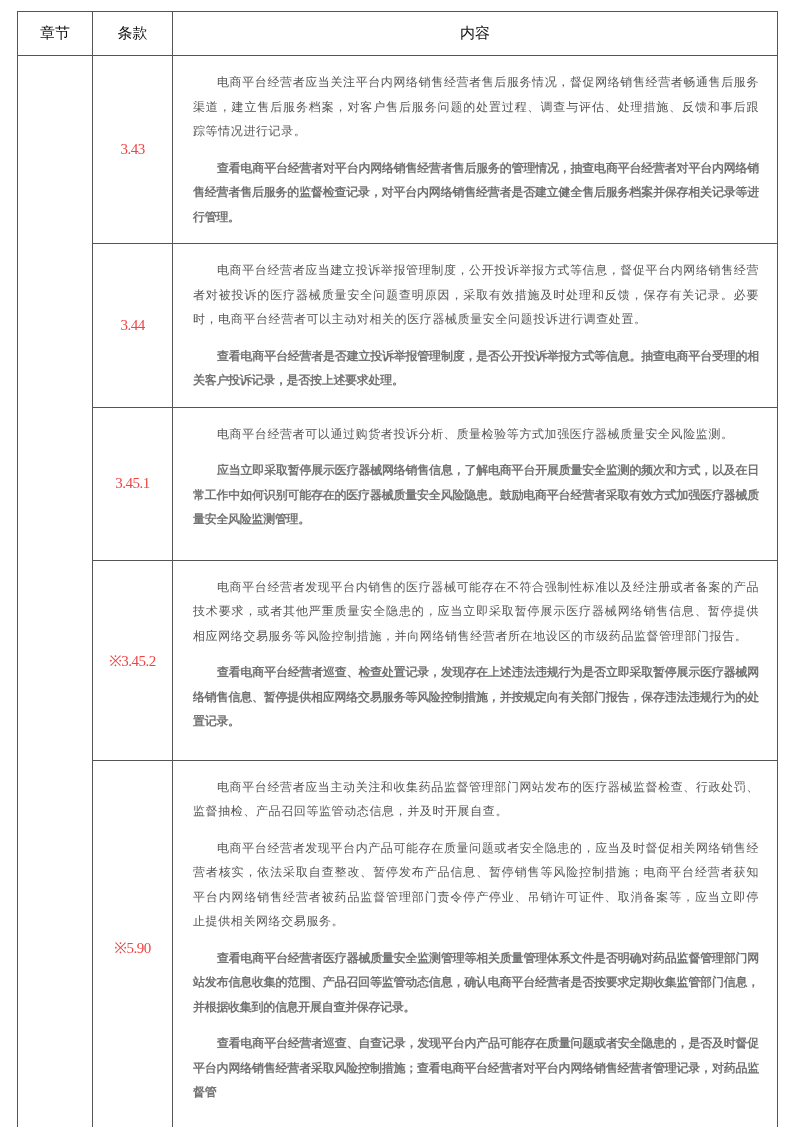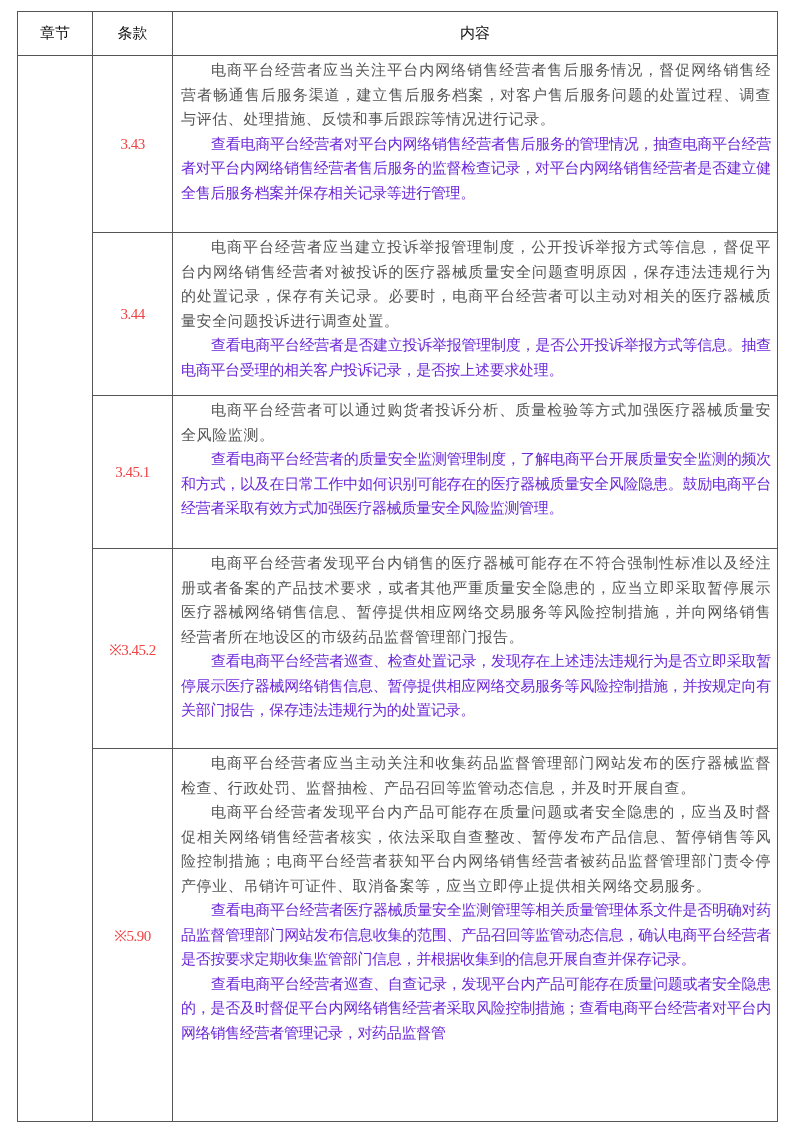--- a/index.html
+++ b/index.html
@@ -42,38 +42,38 @@
       font-family: "Liberation Serif", "DejaVu Serif", serif;
       font-size: 15px;
       color: #ef4444;
       letter-spacing: -0.5px;
     }
     .content-cell {
       padding: 2px 6px 2px 8px !important;
       vertical-align: top !important;
     }
     .para {
-      margin: 0;
+      margin: 12px;
       text-indent: 2em;
       text-align: justify;
       text-align-last: left;
       line-height: 24.5px;
-      font-size: 15px;
+      font-size: 12px;
       word-break: break-all;
     }
     .para.req {
       font-family: "DejaVu Serif", "Liberation Serif", serif;
       color: #555555;
       letter-spacing: 0.6px;
       font-weight: normal;
     }
     .para.check {
       font-family: "DejaVu Sans", "Liberation Sans", sans-serif;
-      color: #6d28d9;
-      font-weight: normal;
+      color: #737373;
+      font-weight: bold;
       letter-spacing: -0.3px;
     }
     .row-343 td { height: 172px; }
     .row-344 td { height: 158px; }
     .row-3451 td { height: 148px; }
     .row-3452 td { height: 195px; }
     .row-346 td { height: 368px; }
     .row-346 .content-cell { overflow: hidden; }
     .clip-346 {
       height: 366px;
@@ -101,29 +101,29 @@
       <td rowspan="5"></td>
       <td class="clause-cell">3.43</td>
       <td class="content-cell">
         <p class="para req">电商平台经营者应当关注平台内网络销售经营者售后服务情况，督促网络销售经营者畅通售后服务渠道，建立售后服务档案，对客户售后服务问题的处置过程、调查与评估、处理措施、反馈和事后跟踪等情况进行记录。</p>
         <p class="para check">查看电商平台经营者对平台内网络销售经营者售后服务的管理情况，抽查电商平台经营者对平台内网络销售经营者售后服务的监督检查记录，对平台内网络销售经营者是否建立健全售后服务档案并保存相关记录等进行管理。</p>
       </td>
     </tr>
     <tr class="row-344">
       <td class="clause-cell">3.44</td>
       <td class="content-cell">
-        <p class="para req">电商平台经营者应当建立投诉举报管理制度，公开投诉举报方式等信息，督促平台内网络销售经营者对被投诉的医疗器械质量安全问题查明原因，保存违法违规行为的处置记录，保存有关记录。必要时，电商平台经营者可以主动对相关的医疗器械质量安全问题投诉进行调查处置。</p>
+        <p class="para req">电商平台经营者应当建立投诉举报管理制度，公开投诉举报方式等信息，督促平台内网络销售经营者对被投诉的医疗器械质量安全问题查明原因，采取有效措施及时处理和反馈，保存有关记录。必要时，电商平台经营者可以主动对相关的医疗器械质量安全问题投诉进行调查处置。</p>
         <p class="para check">查看电商平台经营者是否建立投诉举报管理制度，是否公开投诉举报方式等信息。抽查电商平台受理的相关客户投诉记录，是否按上述要求处理。</p>
       </td>
     </tr>
     <tr class="row-3451">
       <td class="clause-cell">3.45.1</td>
       <td class="content-cell">
         <p class="para req">电商平台经营者可以通过购货者投诉分析、质量检验等方式加强医疗器械质量安全风险监测。</p>
-        <p class="para check">查看电商平台经营者的质量安全监测管理制度，了解电商平台开展质量安全监测的频次和方式，以及在日常工作中如何识别可能存在的医疗器械质量安全风险隐患。鼓励电商平台经营者采取有效方式加强医疗器械质量安全风险监测管理。</p>
+        <p class="para check">应当立即采取暂停展示医疗器械网络销售信息，了解电商平台开展质量安全监测的频次和方式，以及在日常工作中如何识别可能存在的医疗器械质量安全风险隐患。鼓励电商平台经营者采取有效方式加强医疗器械质量安全风险监测管理。</p>
       </td>
     </tr>
     <tr class="row-3452">
       <td class="clause-cell">※3.45.2</td>
       <td class="content-cell">
         <p class="para req">电商平台经营者发现平台内销售的医疗器械可能存在不符合强制性标准以及经注册或者备案的产品技术要求，或者其他严重质量安全隐患的，应当立即采取暂停展示医疗器械网络销售信息、暂停提供相应网络交易服务等风险控制措施，并向网络销售经营者所在地设区的市级药品监督管理部门报告。</p>
         <p class="para check">查看电商平台经营者巡查、检查处置记录，发现存在上述违法违规行为是否立即采取暂停展示医疗器械网络销售信息、暂停提供相应网络交易服务等风险控制措施，并按规定向有关部门报告，保存违法违规行为的处置记录。</p>
       </td>
     </tr>
     <tr class="row-346">

